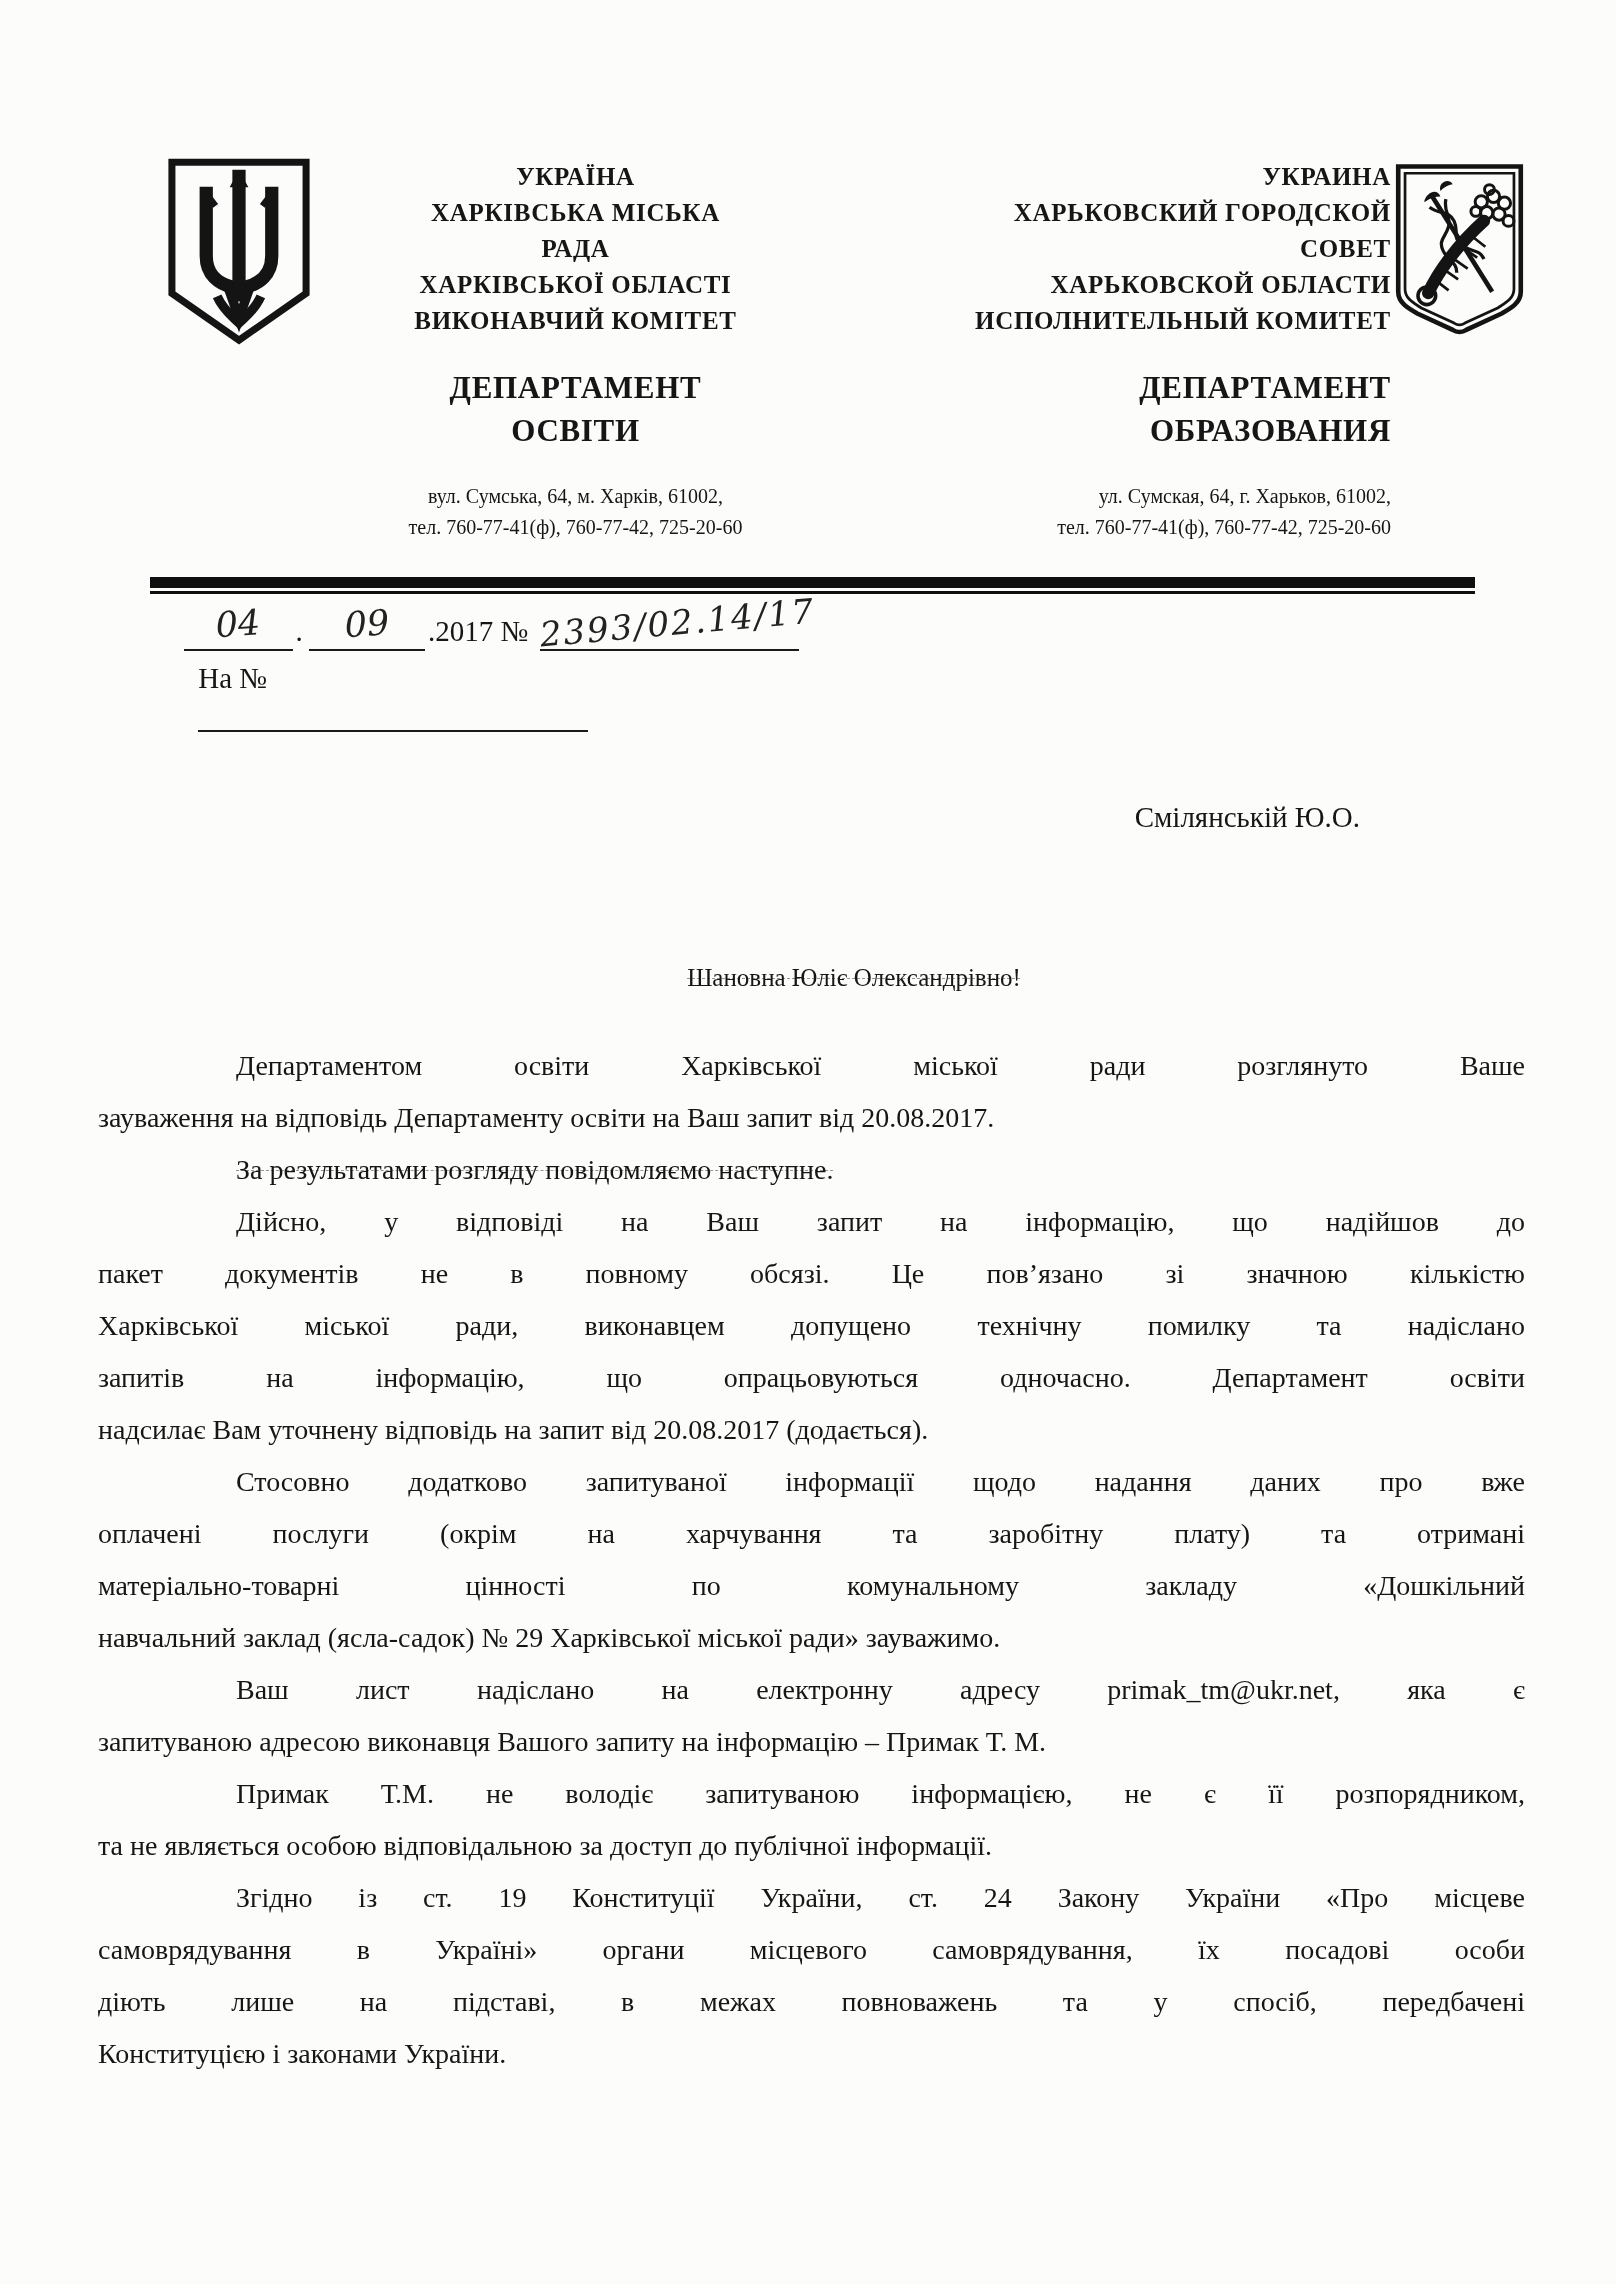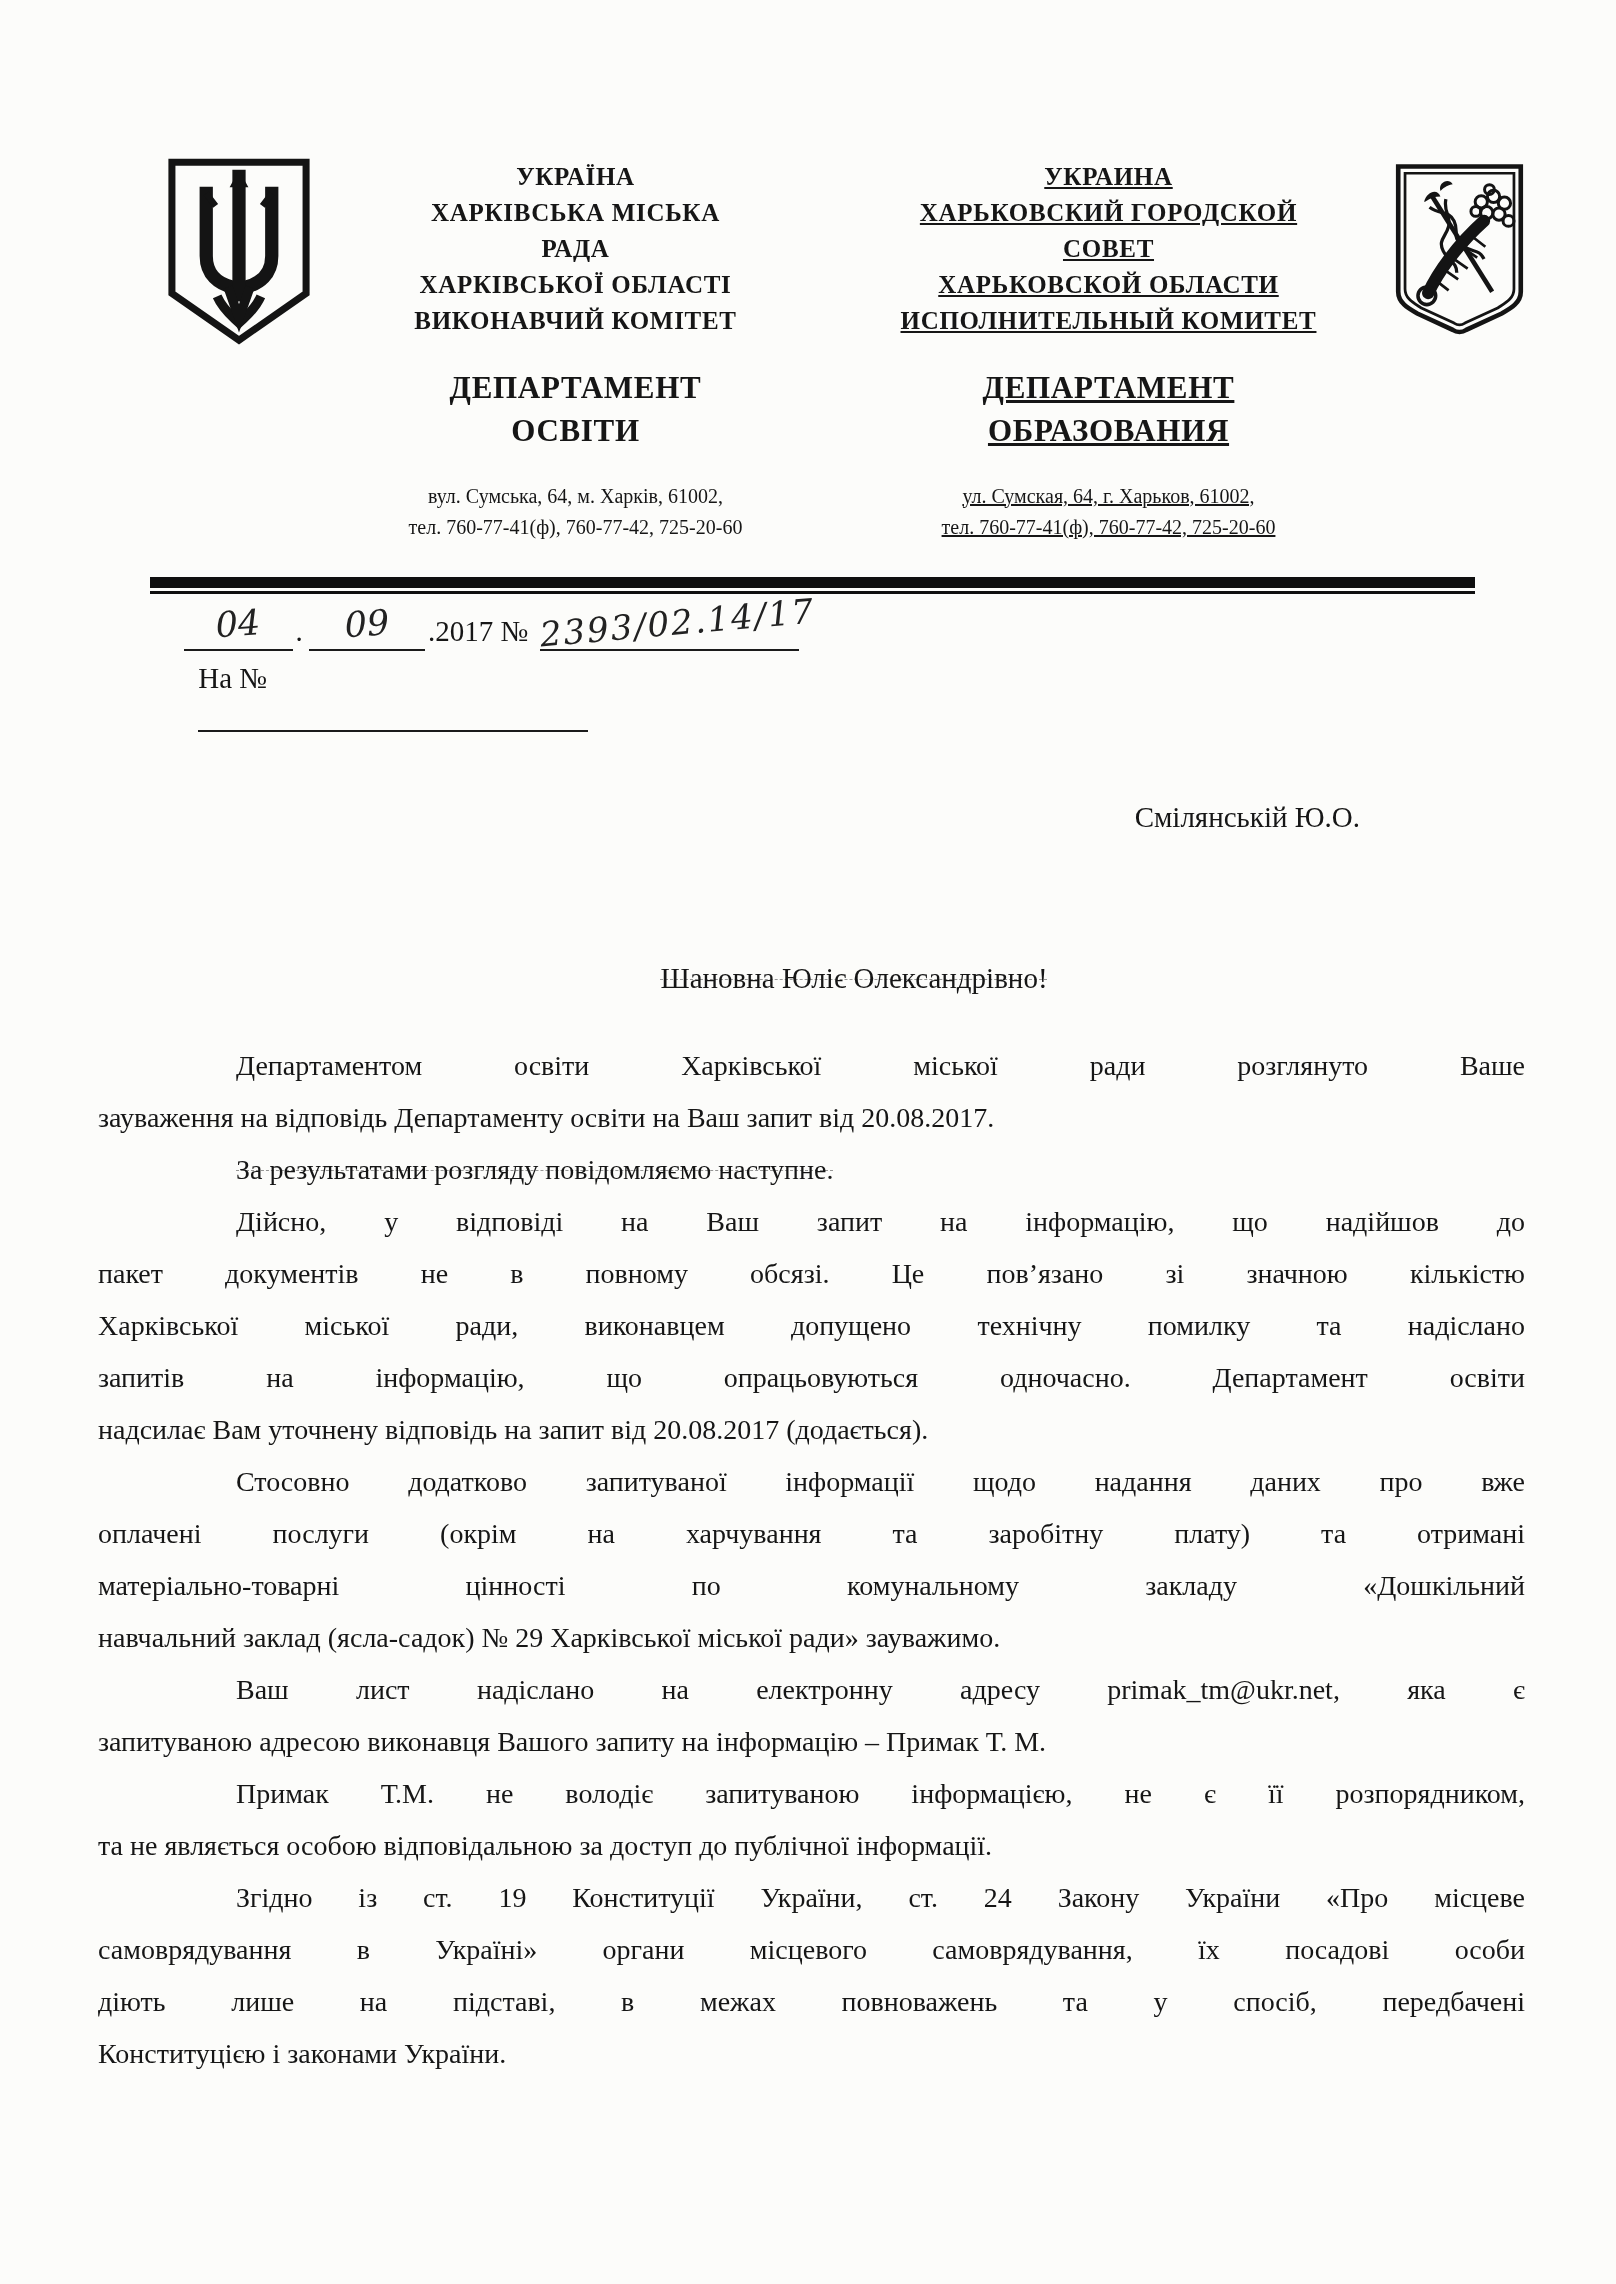--- a/index.html
+++ b/index.html
@@ -11,21 +11,21 @@
     color:#161616;
     font-family:"Liberation Serif", serif;
     overflow:hidden;
   }
 
   
   .letterhead { display:flex; align-items:flex-start; padding:156px 75px 0 161px; }
   .emblem-box-left  { flex:0 0 164px; }
   .emblem-box-right { flex:0 0 151px; padding-top:5.2px; }
   .org-col-left  { flex:0 0 501px; text-align:center; padding-top:2.6px; }
-  .org-col-right { flex:1 1 auto;  text-align:center; padding-top:2.6px;text-decoration:underline; }
+  .org-col-right { flex:1 1 auto;  text-align:right; padding-top:2.6px; }
   .org-line { font-weight:bold; font-size:25px; line-height:36px; letter-spacing:0.7px; }
   .dept-block { margin-top:27px; }
   .dept-line { font-weight:bold; font-size:31px; line-height:43px; letter-spacing:0.7px; }
   .addr-block { margin-top:29px; }
   .addr-line { font-size:20px; line-height:31px; }
 
   
   .rule {
     margin:34px 142px 0 150px;
     border-top:11px solid #0f0f0f;
@@ -48,21 +48,21 @@
     font-style:italic;
     font-size:35px;
     color:#222;
     transform:rotate(-4deg) translateY(-5.2px);
     white-space:nowrap;
   }
   .hw-num { font-size:34px; letter-spacing:2px; transform:rotate(-5deg) translateY(-6.5px); }
 
   
   .recipient { margin-top:67px; text-align:right; padding-right:257px; font-size:29px; line-height:36px; }
-  .salutation { margin-top:125px; text-align:center; text-indent:91px; font-size:29px; line-height:36px; }
+  .salutation { margin-top:125px; text-align:center; text-indent:91px; font-size:25px; line-height:36px; }
   .scan-strike {
     text-decoration:line-through;
     text-decoration-style:dashed;
     text-decoration-thickness:1.3px;
     text-decoration-color:rgba(25,25,25,.45);
   }
 
   
   .body-block { margin:44px 92px 0 98px; font-size:28px; line-height:52px; }
   .ln { text-align:justify; text-align-last:justify; }

